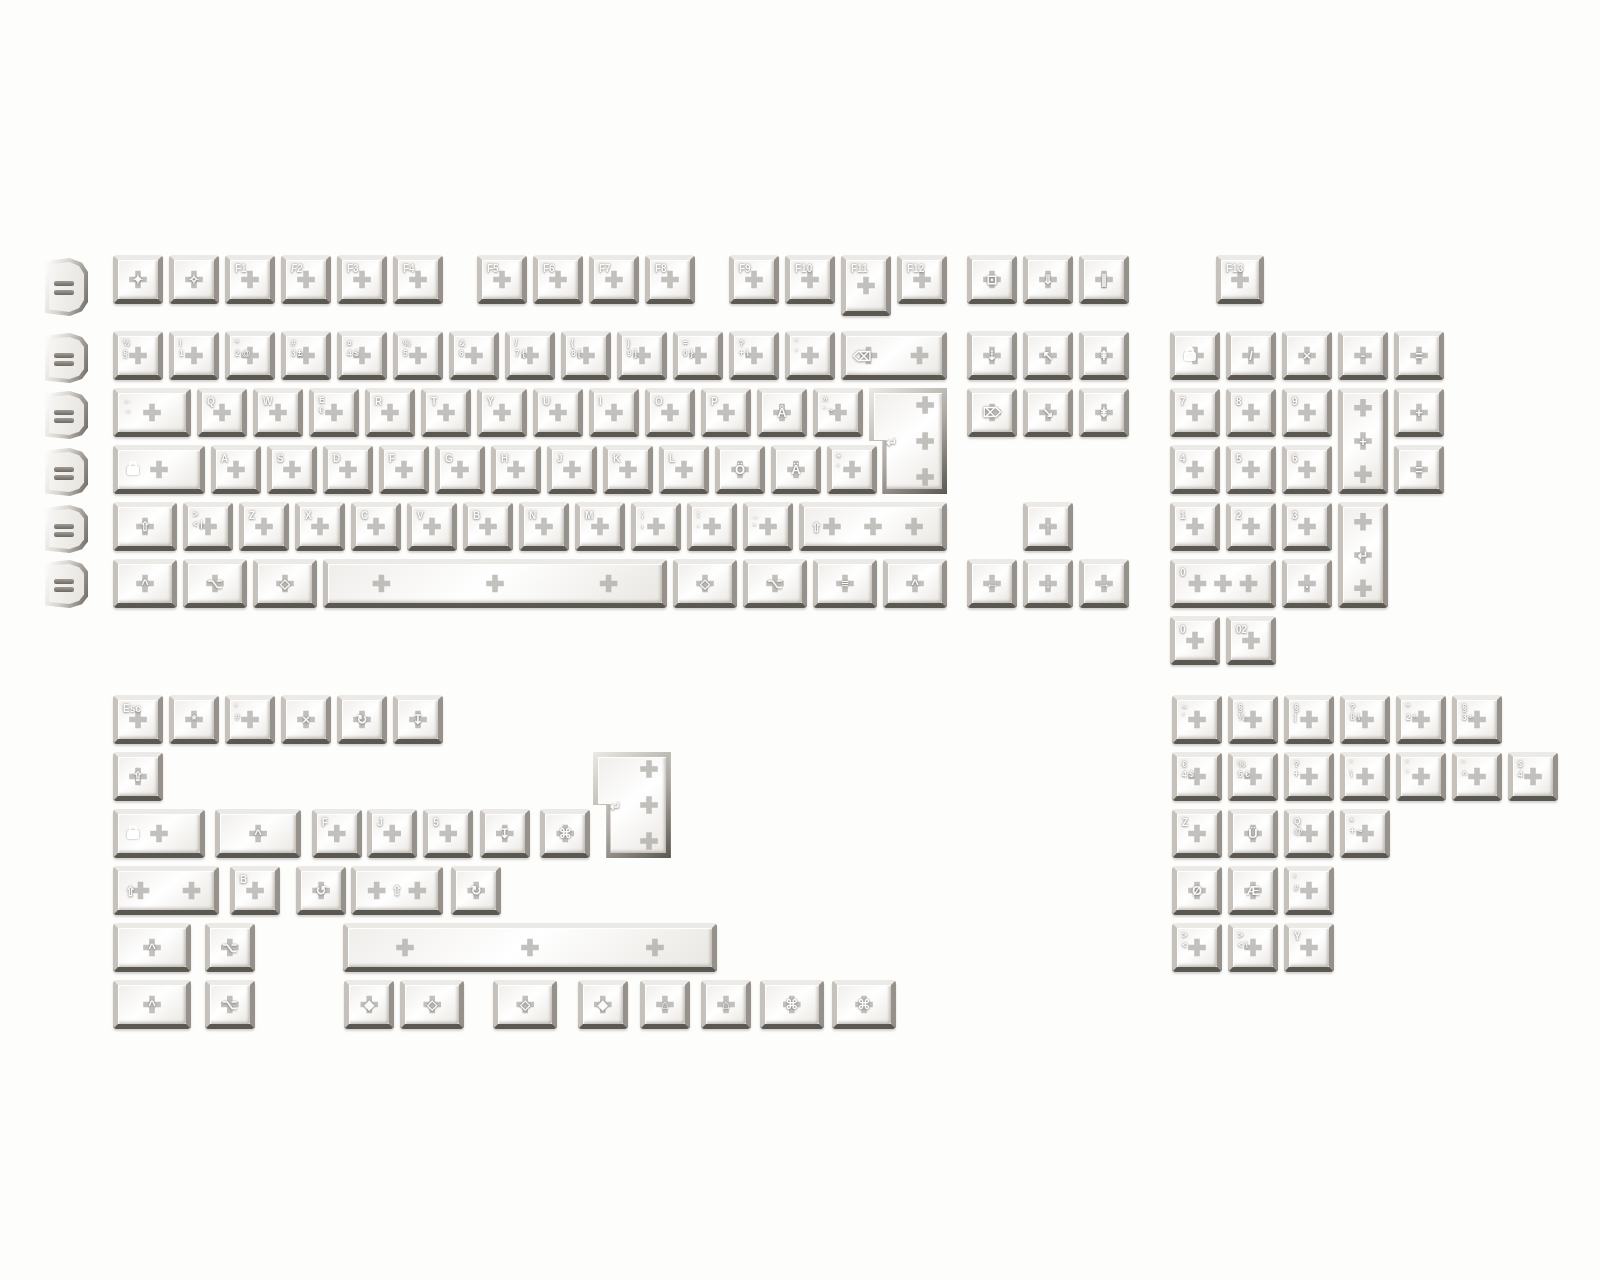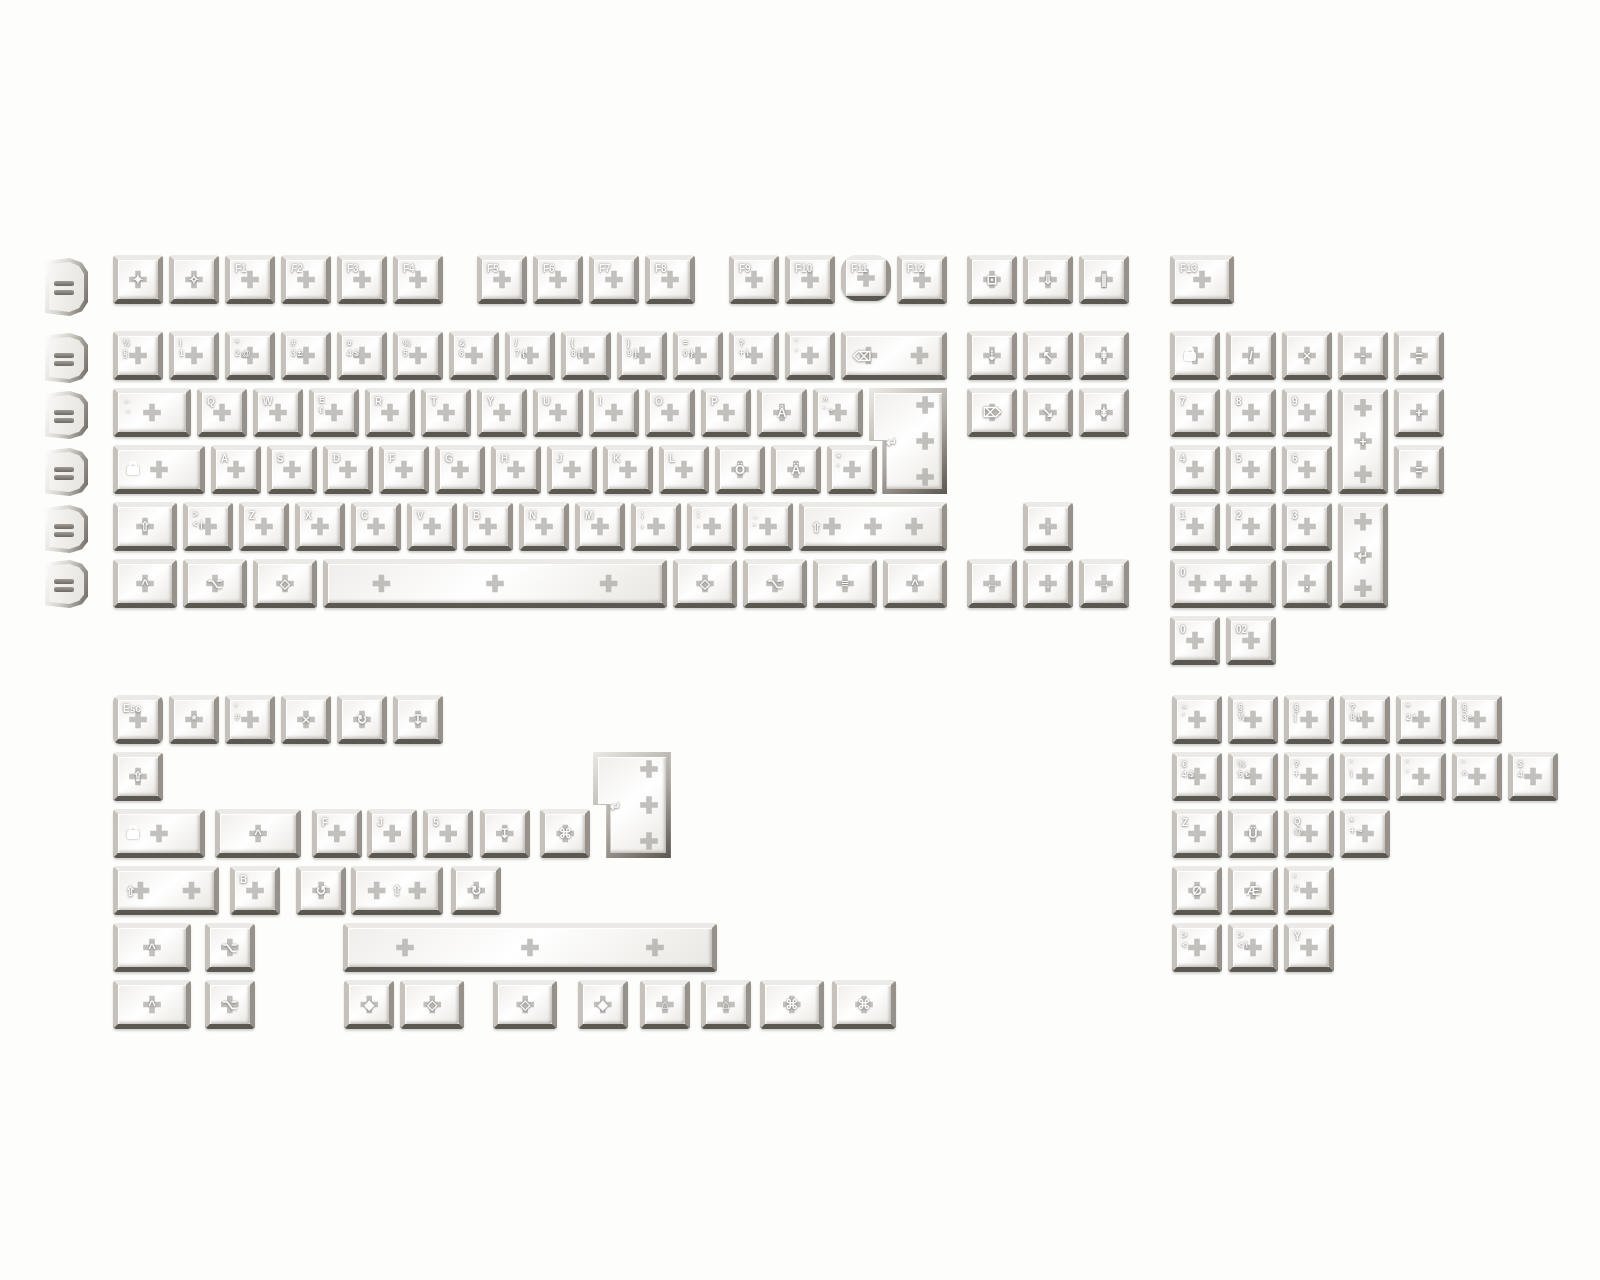--- a/index.html
+++ b/index.html
@@ -164,21 +164,21 @@
       </div>
       <span class="lg tl">F9</span>
     </div>
     <div class="key" style="left: 785px; top: 255px; width: 50px; height: 49px;">
       <div class="face"></div>
       <div class="stems">
         <div class="stem"></div>
       </div>
       <span class="lg tl">F10</span>
     </div>
-    <div class="key" style="left: 841px; top: 255px; width: 50px; height: 46px; border-radius: 16px;">
+    <div class="key" style="left: 841px; top: 255px; width: 50px; height: 61px;">
       <div class="face"></div>
       <div class="stems">
         <div class="stem"></div>
       </div>
       <span class="lg tl">F11</span>
     </div>
     <div class="key" style="left: 897px; top: 255px; width: 50px; height: 49px;">
       <div class="face"></div>
       <div class="stems">
         <div class="stem"></div>
@@ -730,21 +730,21 @@
       </div>
       <span class="lg ctr">↓</span>
     </div>
     <div class="key" style="left: 1079px; top: 559px; width: 50px; height: 49px;">
       <div class="face"></div>
       <div class="stems">
         <div class="stem"></div>
       </div>
       <span class="lg ctr">→</span>
     </div>
-    <div class="key" style="left: 1170px; top: 255px; width: 64px; height: 49px;">
+    <div class="key" style="left: 1216px; top: 255px; width: 48px; height: 49px;">
       <div class="face"></div>
       <div class="stems">
         <div class="stem"></div>
       </div>
       <span class="lg tl">F13</span>
     </div>
     <div class="key" style="left: 1170px; top: 331px; width: 50px; height: 49px;">
       <div class="face"></div>
       <div class="stems">
         <div class="stem"></div>
@@ -897,21 +897,21 @@
       </div>
       <span class="lg tl">0</span>
     </div>
     <div class="key" style="left: 1226px; top: 616px; width: 50px; height: 49px;">
       <div class="face"></div>
       <div class="stems">
         <div class="stem"></div>
       </div>
       <span class="lg tl">02</span>
     </div>
-    <div class="key" style="left: 113px; top: 695px; width: 50px; height: 49px; border-radius: 7px;">
+    <div class="key" style="left: 113px; top: 695px; width: 50px; height: 49px;">
       <div class="face"></div>
       <div class="stems">
         <div class="stem"></div>
       </div>
       <span class="lg tl">Esc</span>
     </div>
     <div class="key" style="left: 169px; top: 695px; width: 50px; height: 49px;">
       <div class="face"></div>
       <div class="stems">
         <div class="stem"></div>

